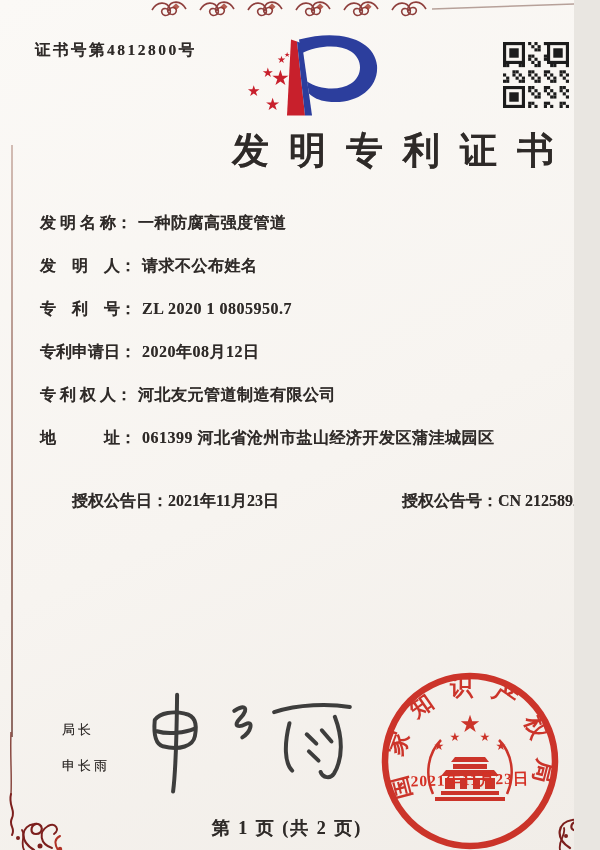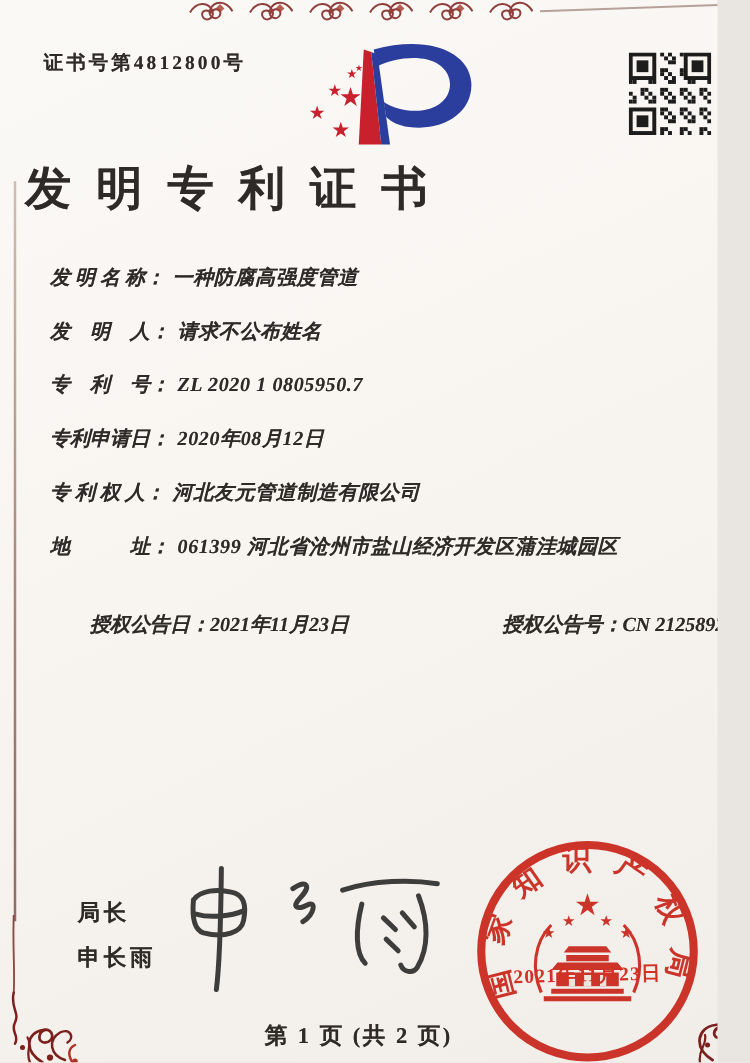--- a/index.html
+++ b/index.html
@@ -5,33 +5,33 @@
   html,body{margin:0;padding:0;background:#e9e6e1;}
   .page{
     position:relative;width:574px;height:850px;overflow:hidden;
     background:linear-gradient(155deg,#fbf9f6 0%,#f7f4f0 55%,#f1ede8 100%);
     font-family:"Liberation Serif","DejaVu Serif",serif;color:#2e2a28;
   }
   .txt{text-shadow:0 0 .5px rgba(45,38,32,.55);}
   .cert-number{position:absolute;left:35px;top:40px;font-size:15.5px;font-weight:700;letter-spacing:2.5px;}
   .logo{position:absolute;left:243px;top:31px;width:170px;height:96px;}
   .qr{position:absolute;left:503px;top:42px;width:66px;height:66px;}
-  .title{position:absolute;left:0;right:0;top:126px;margin:0;text-align:left;
+  .title{position:absolute;left:0;right:0;top:126px;margin:0;text-align:right;
     font-size:37px;font-weight:700;letter-spacing:20px;padding-left:20px;}
-  .fields{position:absolute;left:40px;right:30px;top:213px;font-size:16px;font-weight:600;font-style:italic;}
+  .fields{position:absolute;left:40px;right:30px;top:213px;font-size:16px;font-weight:600;}
   .row{display:flex;line-height:20px;margin-bottom:23px;white-space:pre;}
   .flabel{flex:none;}
   .fvalue{margin-left:6px;letter-spacing:.5px;}
   .grant{display:flex;gap:40px;}
   .grant .pair{flex:none;}
   .grant .pair.first{width:290px;}
   .paragraphs{position:absolute;left:40px;width:528px;top:497px;font-size:14.5px;
     line-height:26px;letter-spacing:.6px;font-weight:500;}
   .paragraphs p{margin:0;text-indent:2em;text-align:justify;}
-  .signer{position:absolute;left:62px;top:712px;font-size:18px;font-weight:700;letter-spacing:3px;line-height:36px;}
+  .signer{position:absolute;left:62px;top:712px;font-size:13px;font-weight:400;letter-spacing:3px;line-height:36px;}
   .signature{position:absolute;left:140px;top:684px;width:218px;height:114px;transform:rotate(-1deg);}
   .seal{position:absolute;left:375px;top:666px;width:190px;height:190px;mix-blend-mode:multiply;}
   .seal svg{position:absolute;left:0;top:0;}
   .seal-date{position:absolute;left:0;right:0;top:104px;text-align:center;
     font-size:15.5px;font-weight:700;color:#e03327;letter-spacing:1px;transform:rotate(-1.5deg);
     font-family:"Liberation Serif","DejaVu Serif",serif;}
   .footer{position:absolute;left:0;right:0;top:816px;text-align:center;font-size:18px;font-weight:600;letter-spacing:2px;}
   .edge-line{position:absolute;left:11px;top:145px;width:1.5px;height:592px;
     background:linear-gradient(#c5a89e 0%,#8a5a4e 60%,#6d3f36 100%);opacity:.75;}
   .top-ornament{position:absolute;left:0;top:0;width:600px;height:20px;}

